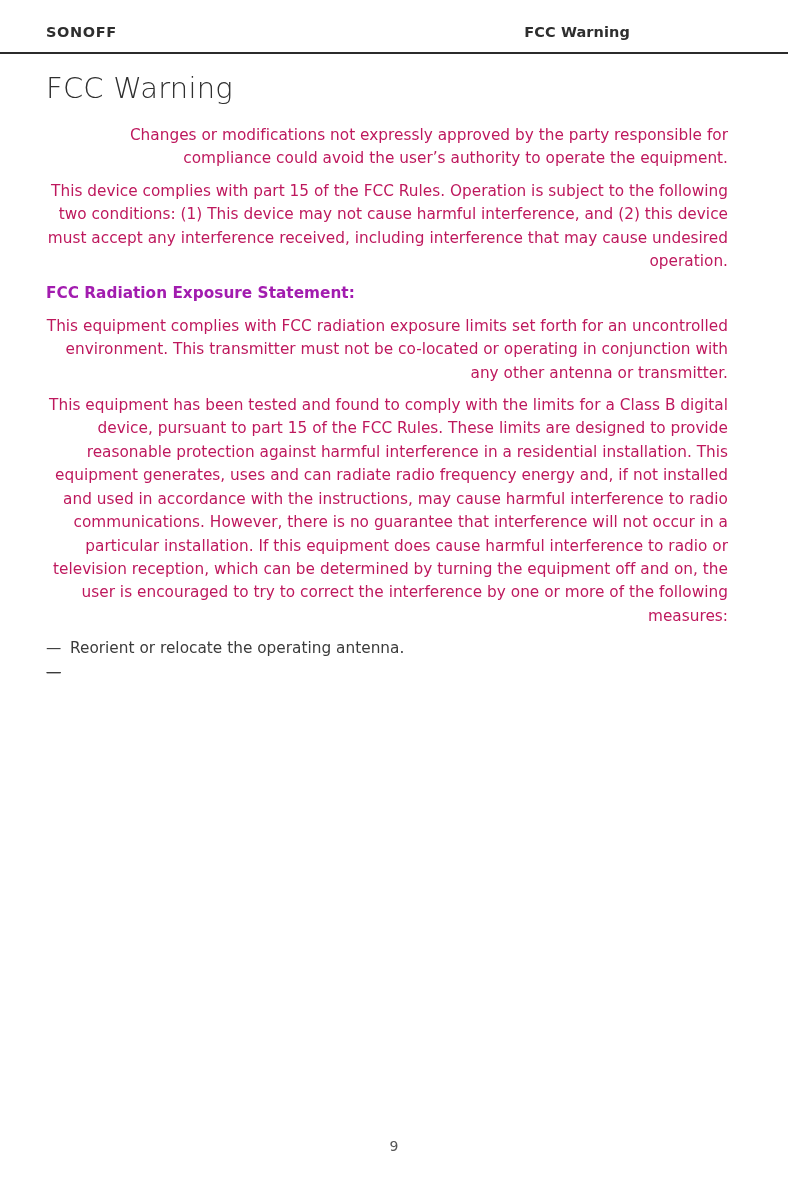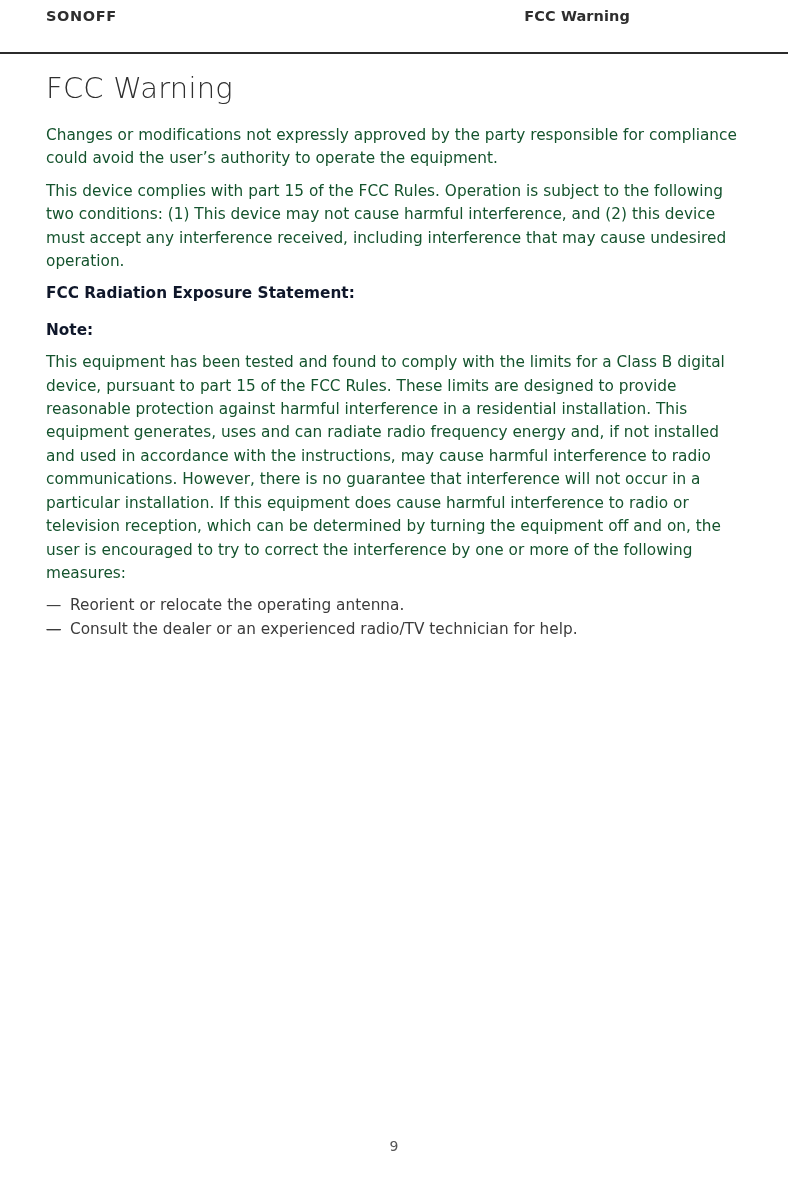--- a/index.html
+++ b/index.html
@@ -21,21 +21,21 @@
   .page {
     position: absolute;
     top: 0; left: 0;
     width: 788px;
     height: 1182px;
   }
 
   
   .running-header {
     position: absolute;
-    top: 6px;
+    top: 22px;
     left: 0;
     width: 676px;
     height: 36px;
   }
   .running-header .hdr-left,
   .running-header .hdr-right {
     position: absolute;
     top: 0;
     font-size: 14.5px;
     font-weight: bold;
@@ -72,36 +72,36 @@
     margin: 0 0 18px 0;
     padding: 0;
     font-size: 29px;
     font-weight: 300;
     letter-spacing: 0.2px;
     color: #2f2f2f;
     line-height: 36px;
   }
 
   p.body-para {
-    margin: 0 0 9px 0;
+    margin: 0 16px 9px 0;
     padding: 0;
     font-size: 15.3px;
     line-height: 23.4px;
-    color: #14532d;
-    text-align: left;
+    color: #be185d;
+    text-align: right;
     letter-spacing: 0.02px;
   }
 
   h2.sub-head {
     margin: 0 0 9px 0;
     padding: 0;
     font-size: 15.3px;
     font-weight: bold;
     line-height: 23.4px;
-    color: #0f172a;
+    color: #a21caf;
     letter-spacing: 0.02px;
   }
   h2.sub-head.spaced-above {
     margin-top: 13px;
   }
 
   ul.measures-list {
     margin: 5px 0 0 0;
     padding: 0;
     list-style: none;
@@ -150,39 +150,38 @@
   <div class="content">
 
     <h1 class="page-title">FCC Warning</h1>
 
     <p class="body-para">Changes or modifications not expressly approved by the party responsible for compliance could avoid the user’s authority to operate the equipment.</p>
 
     <p class="body-para">This device complies with part 15 of the FCC Rules. Operation is subject to the following two conditions: (1) This device may not cause harmful interference, and (2) this device must accept any interference received, including interference that may cause undesired operation.</p>
 
     <h2 class="sub-head">FCC Radiation Exposure Statement:</h2>
 
+    <p class="body-para">This equipment complies with FCC radiation exposure limits set forth for an uncontrolled environment.  This transmitter must not be co-located or operating in conjunction with any other antenna or transmitter.</p>
 
-    <h2 class="sub-head spaced-above">Note:</h2>
 
     <p class="body-para">This equipment has been tested and found to comply with the limits for a Class B digital device, pursuant to part 15 of the FCC Rules. These limits are designed to provide reasonable protection against harmful interference in a residential installation. This equipment generates, uses and can radiate radio frequency energy and, if not installed and used in accordance with the instructions, may cause harmful interference to radio communications. However, there is no guarantee that interference will not occur in a particular installation. If this equipment does cause harmful interference to radio or television reception, which can be determined by turning the equipment off and on, the user is encouraged to try to correct the interference by one or more of the following measures:</p>
 
     <ul class="measures-list">
       <li>
         <span class="dash">—</span>
         <span>Reorient or relocate the operating antenna.</span>
       </li>
       <li>
         <span class="dash">—</span>
       </li>
       <li>
         <span class="dash">—</span>
       </li>
       <li>
         <span class="dash">—</span>
-        <span>Consult the dealer or an experienced radio/TV technician for help.</span>
       </li>
     </ul>
 
   </div>
 
   <div class="page-footer">
     <span class="folio">9</span>
   </div>
 
 </div>

